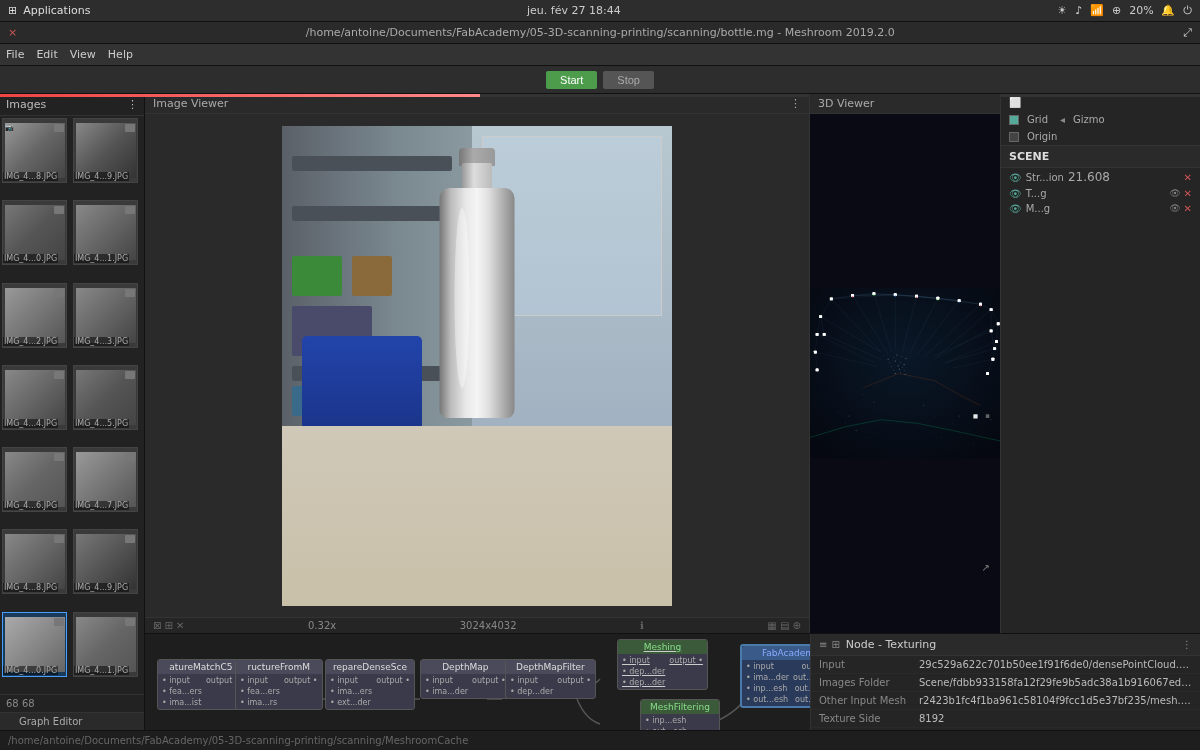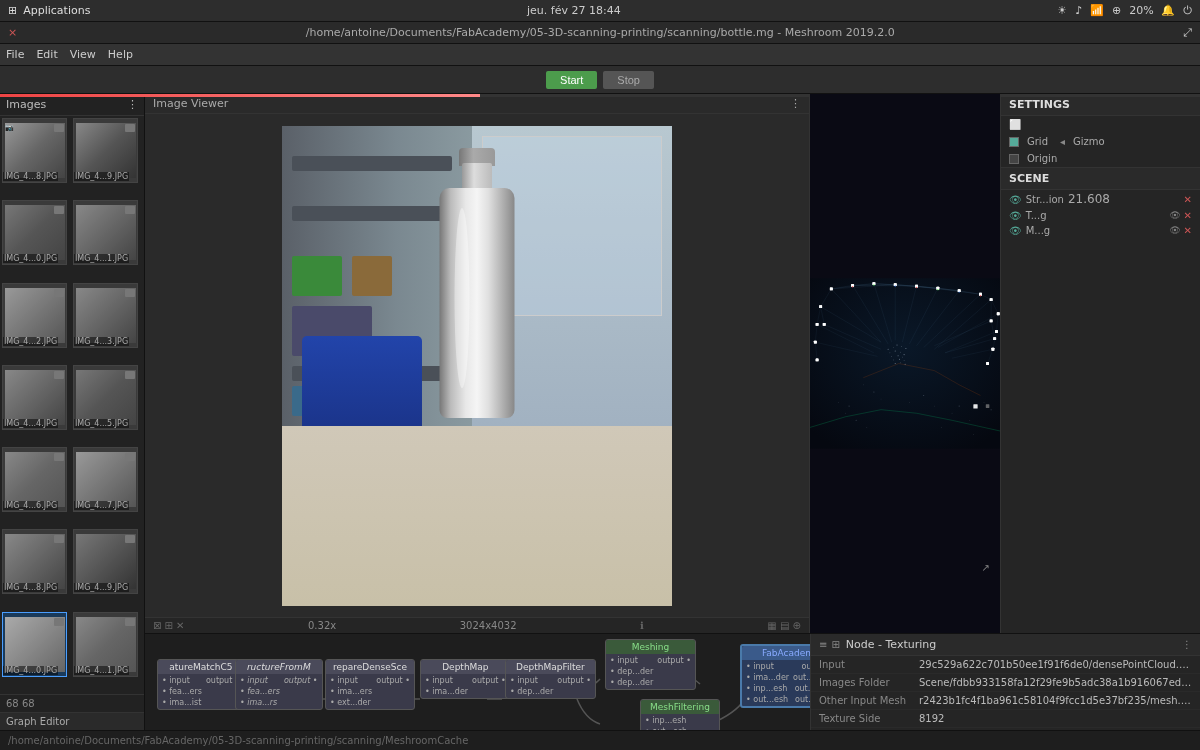--- a/index.html
+++ b/index.html
@@ -145,21 +145,21 @@
     .thumb-overlay { position: absolute; top: 1px; left: 1px; font-size: 7px; color: #eee; }
     .cam-icon { position: absolute; top: 1px; right: 1px; width: 10px; height: 8px; background: #777; border-radius: 1px; }
 
     #images-footer {
       padding: 3px 6px;
       font-size: 10px;
       color: #888;
       border-top: 1px solid #333;
     }
     #graph-editor-label {
-      padding: 3px 6px;
+      padding: 3px 19px;
       font-size: 10px;
       color: #aaa;
       border-top: 1px solid #333;
       background: #2a2a2a;
     }
 
     
     #center {
       flex: 1;
       display: flex;
@@ -639,20 +639,23 @@
         <div id="image-viewer-footer">
           <span style="color:#666;">⊠ ⊞ ✕</span>
           <span>0.32x</span>
           <span>3024x4032</span>
           <span style="color:#666;">ℹ</span>
           <span style="color:#666;">▦ ▤ ⊕</span>
         </div>
       </div>
 
       <div id="viewer-3d">
+        <div id="viewer-3d-header">
+          <span>3D Viewer</span>
+        </div>
         <div id="viewer-3d-canvas">
 
           <svg class="pc-svg" viewBox="0 0 535 480">
 
             <defs>
               <radialGradient id="bg-grad" cx="50%" cy="40%" r="70%">
                 <stop offset="0%" stop-color="#0a1828"></stop>
                 <stop offset="100%" stop-color="#050810"></stop>
               </radialGradient>
               <filter id="glow">
@@ -827,21 +830,20 @@
               <line x1="300" y1="380" x2="400" y2="400"></line>
               <line x1="400" y1="400" x2="535" y2="430"></line>
             </g>
           </svg>
 
           <div style="position:absolute; right:10px; bottom:60px; color:#888; font-size:10px;">↗</div>
         </div>
       </div>
 
       <div id="right-panel">
-        <div id="settings-header">SETTINGS</div>
         <div class="settings-row">
           <span>⬜</span>
         </div>
         <div class="settings-row">
           <span class="settings-checkbox checked"></span>
           <span>Grid</span>
           <span style="margin-left:4px; color:#888">◂</span>
           <span>Gizmo</span>
         </div>
         <div class="settings-row">
@@ -908,21 +910,21 @@
               <span class="graph-port">• input</span>
               <span class="graph-port">• fea...ers</span>
               <span class="graph-port">• ima...ist</span>
             </div>
             <div class="graph-port-col" style="margin-left:auto">
               <span class="graph-port out">output •</span>
             </div>
           </div>
         </div>
 
-        <div class="graph-node" style="left:90px; top:25px; min-width:85px;font-style:italic;">
+        <div class="graph-node" style="left:90px; top:25px; min-width:85px;">
           <div class="graph-node-header">ructureFromM</div>
           <div class="graph-node-body">
             <div class="graph-port-col">
               <span class="graph-port">• input</span>
               <span class="graph-port">• fea...ers</span>
               <span class="graph-port">• ima...rs</span>
             </div>
             <div class="graph-port-col" style="margin-left:auto">
               <span class="graph-port out">output •</span>
             </div>
@@ -962,21 +964,21 @@
             <div class="graph-port-col">
               <span class="graph-port">• input</span>
               <span class="graph-port">• dep...der</span>
             </div>
             <div class="graph-port-col" style="margin-left:auto">
               <span class="graph-port out">output •</span>
             </div>
           </div>
         </div>
 
-        <div class="graph-node node-meshing" style="left:460px; top:5px; min-width:70px;">
+        <div class="graph-node node-meshing" style="left:472px; top:5px; min-width:70px;text-decoration:underline;">
           <div class="graph-node-header">Meshing</div>
           <div class="graph-node-body">
             <div class="graph-port-col">
               <span class="graph-port">• input</span>
               <span class="graph-port">• dep...der</span>
               <span class="graph-port">• dep...der</span>
             </div>
             <div class="graph-port-col" style="margin-left:auto">
               <span class="graph-port out">output •</span>
             </div>

